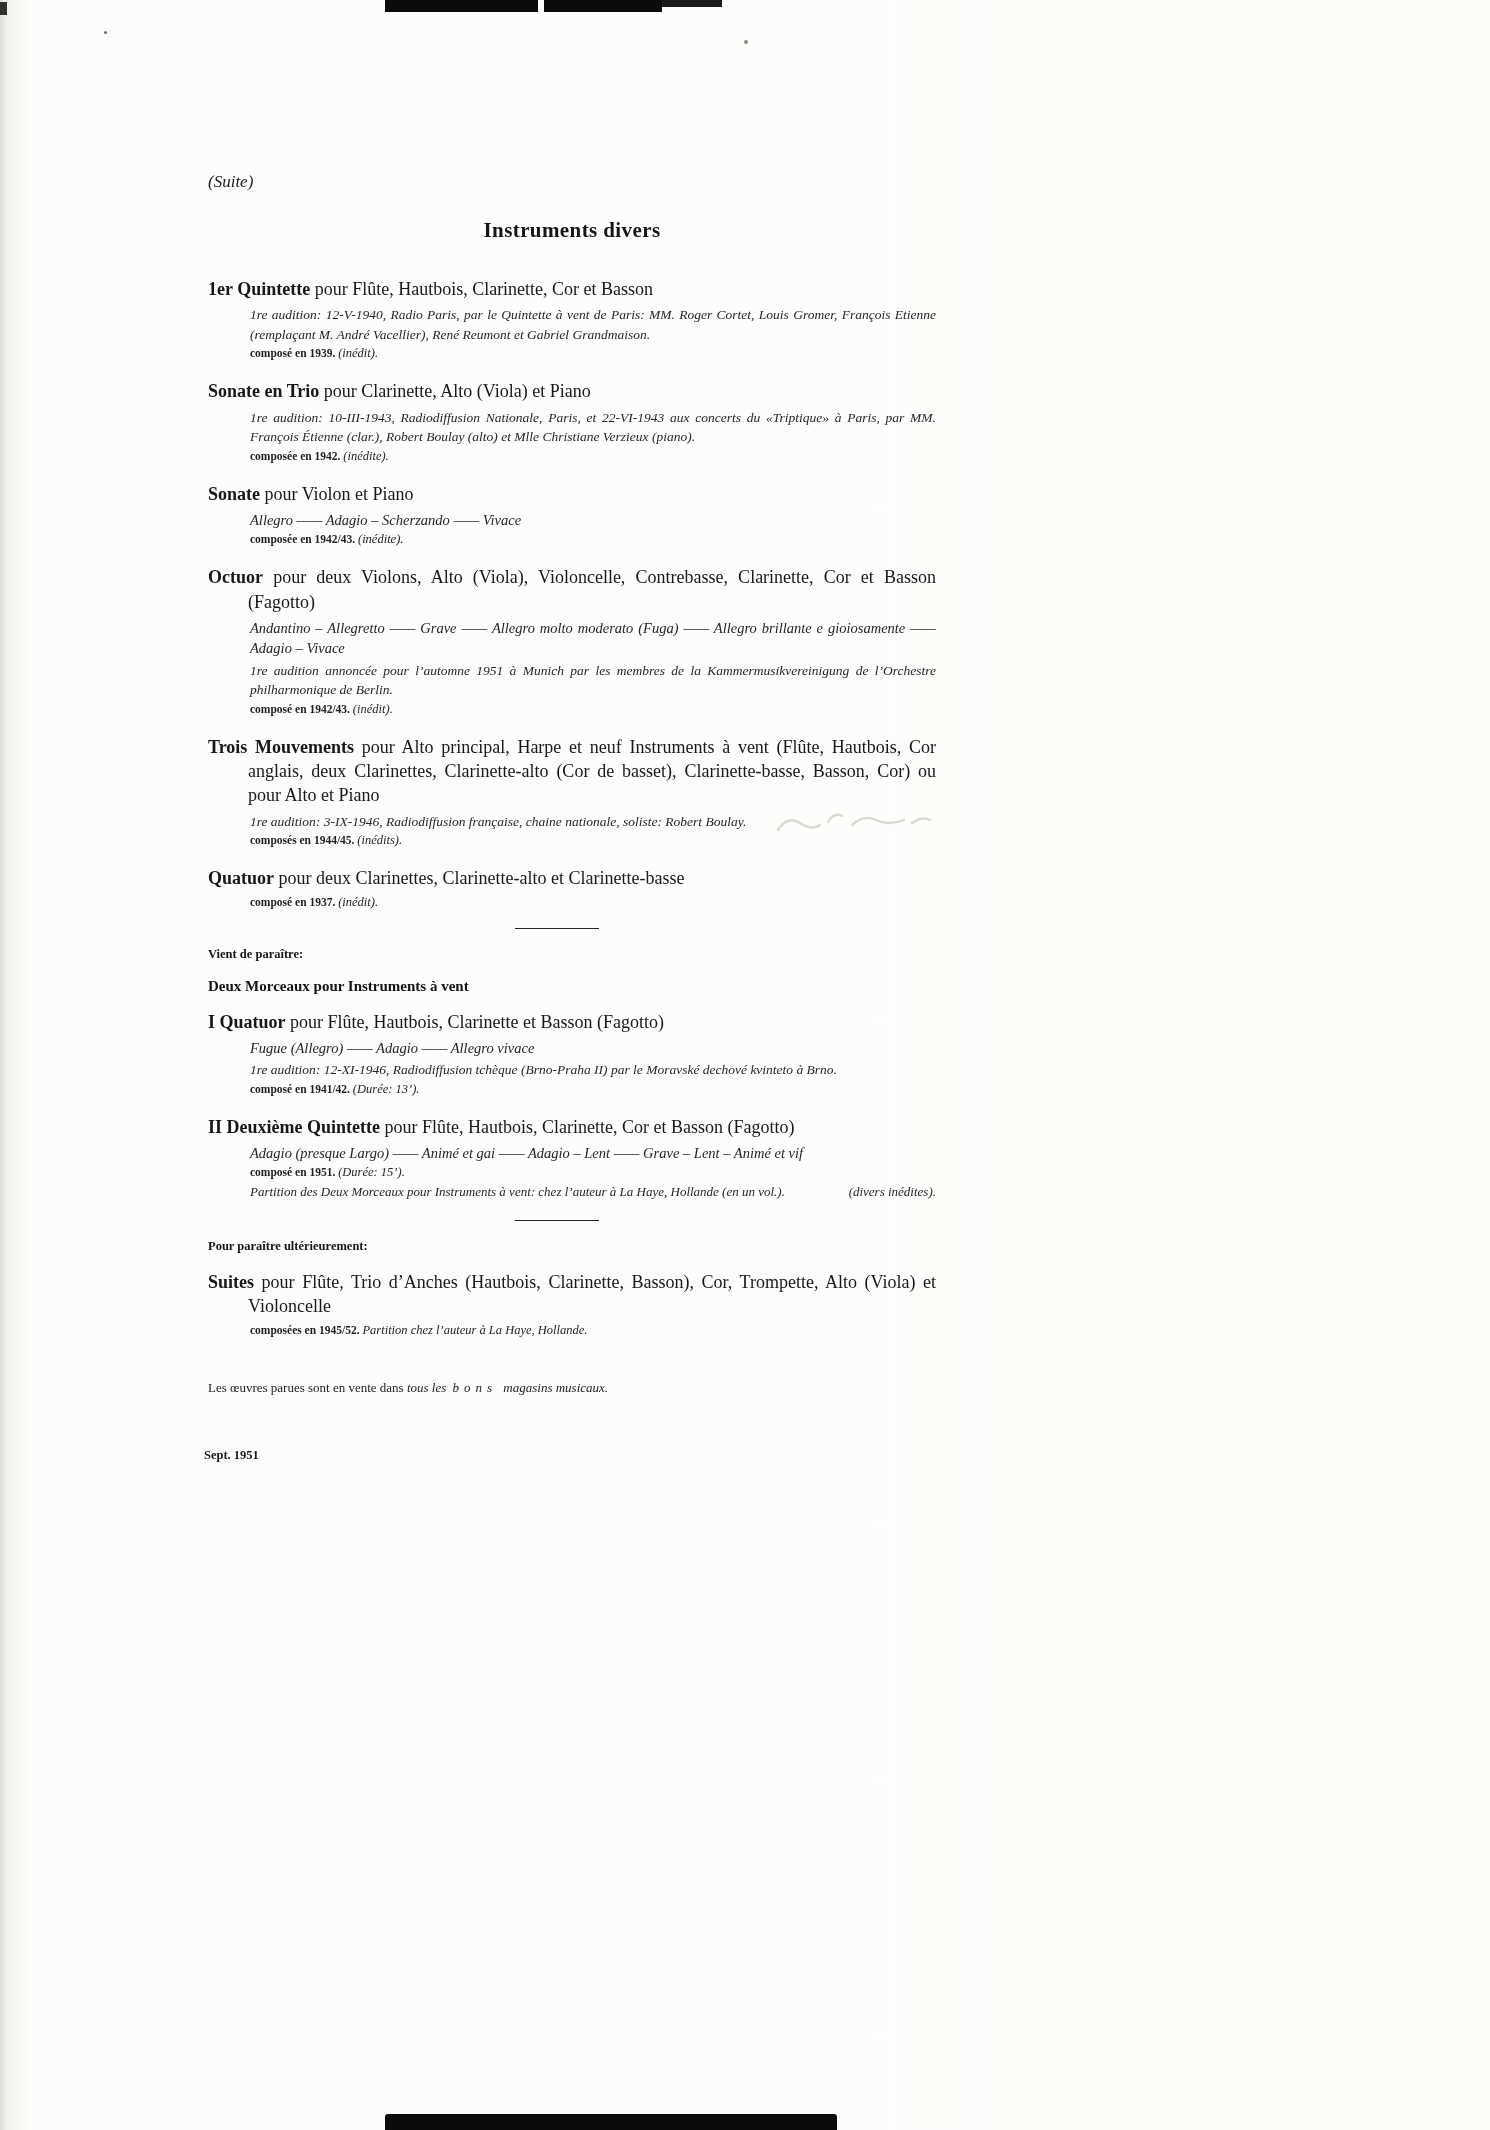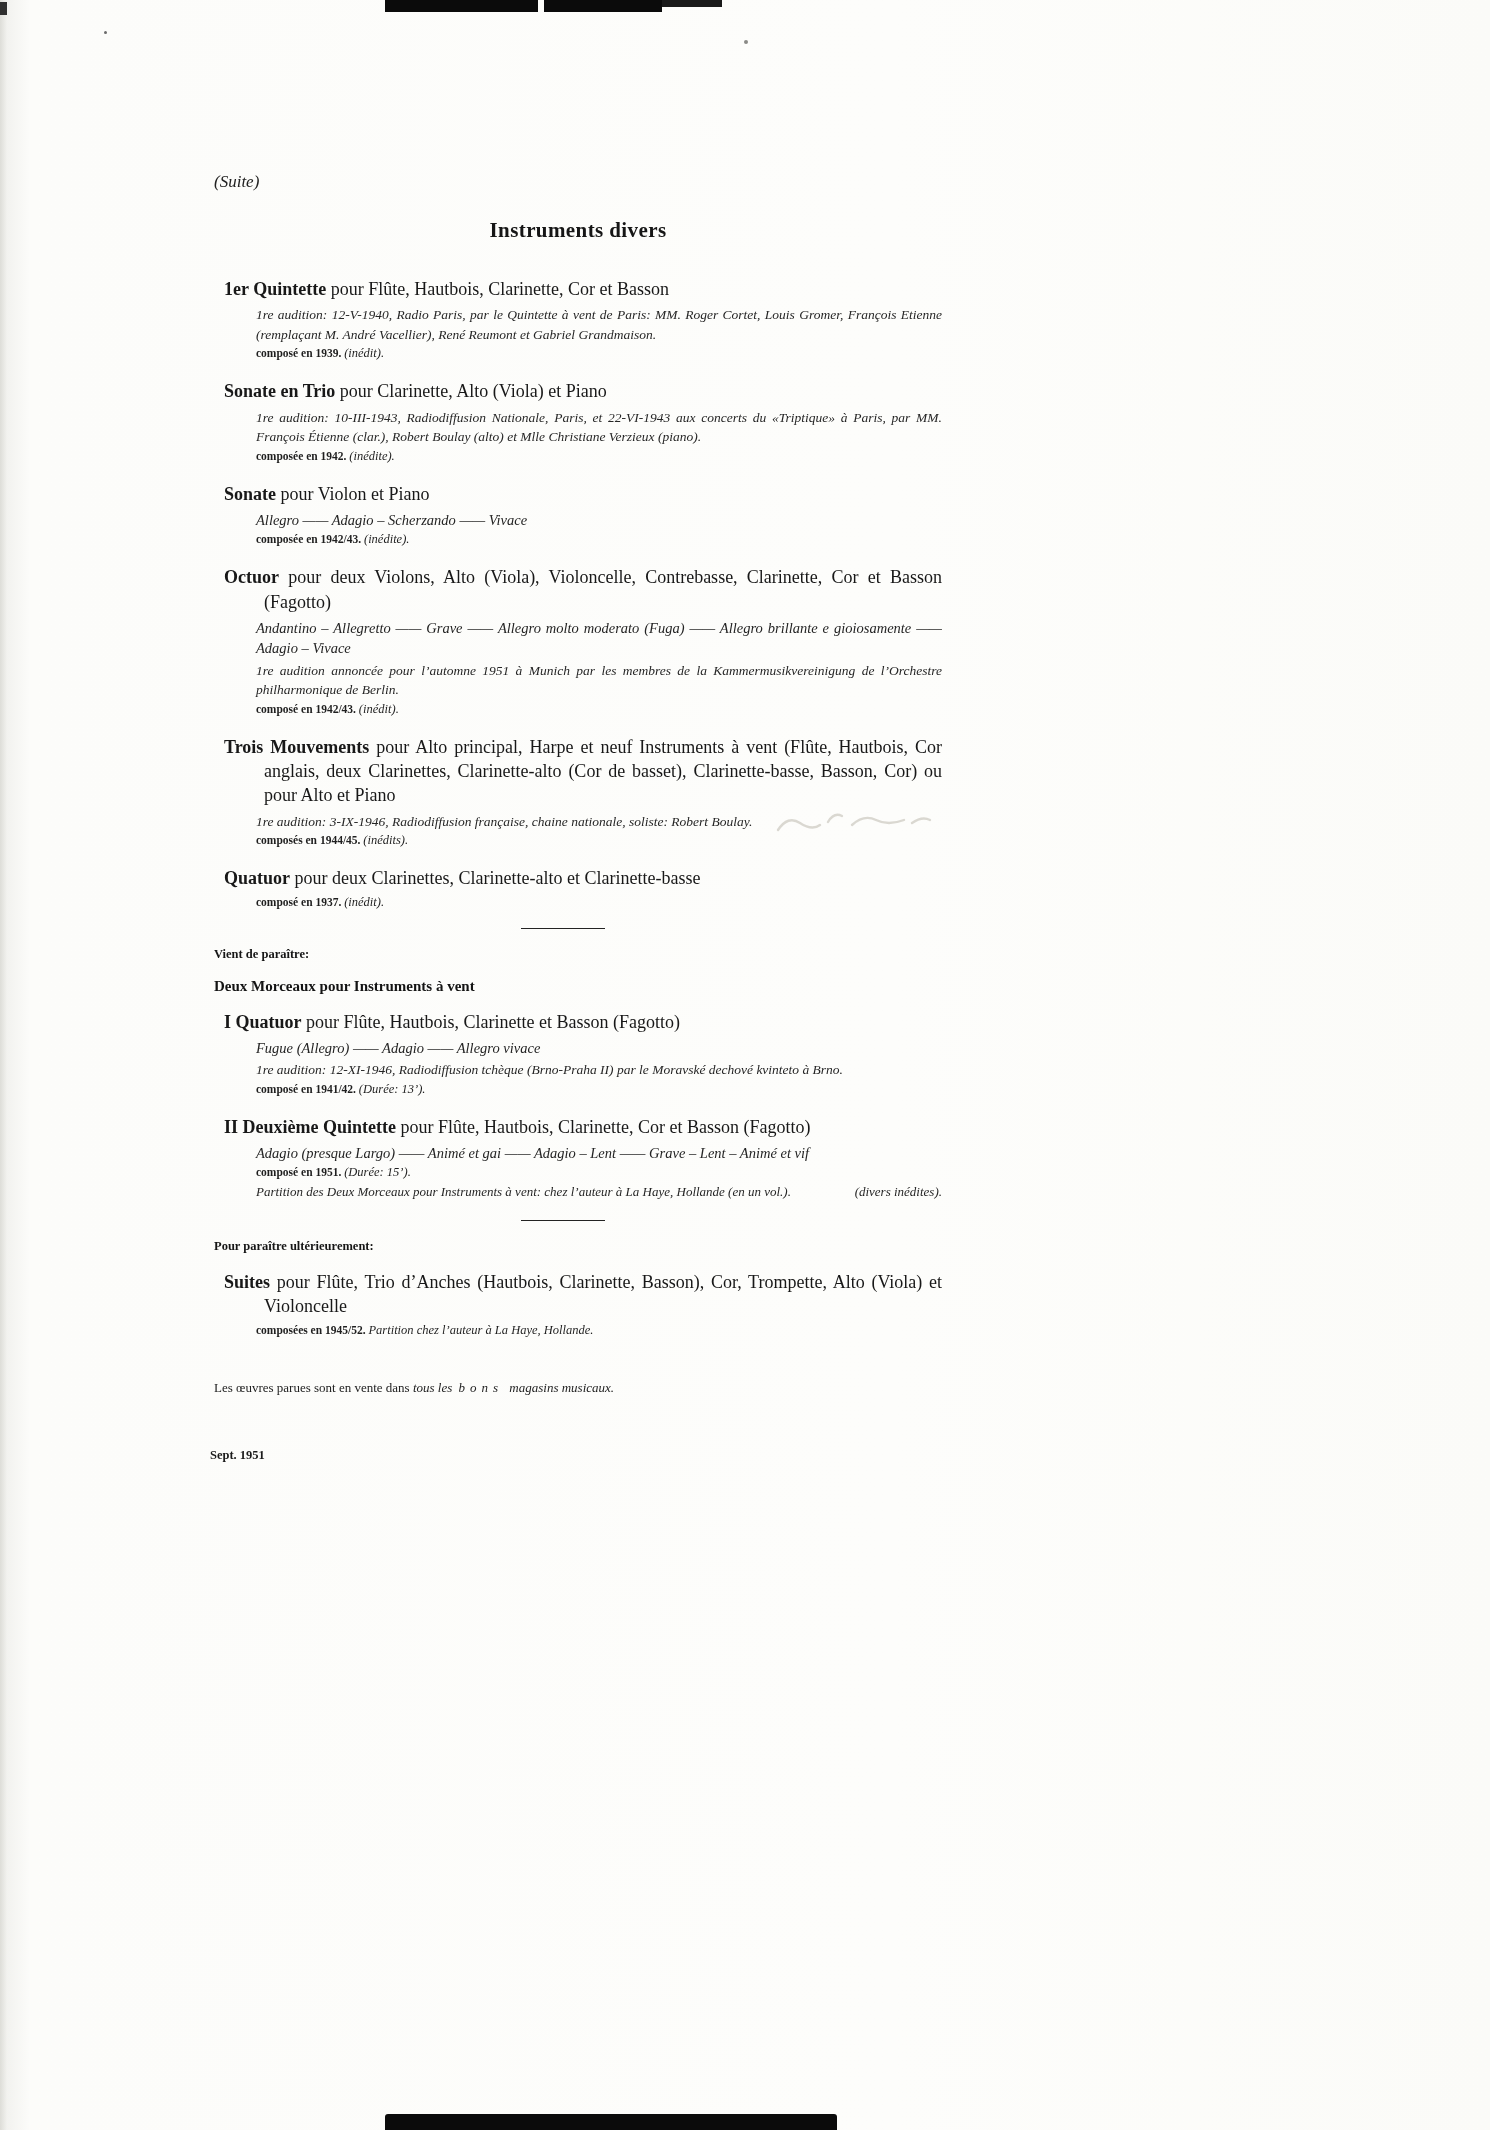--- a/index.html
+++ b/index.html
@@ -22,32 +22,32 @@
   .bar-top-3   { left: 662px; top: 0; width: 60px;  height: 7px; background:#1a1a1a; }
   .bar-bottom  { left: 385px; top: 2114px; width: 452px; height: 16px; border-radius: 3px 3px 0 0; }
   .corner-mark { position: absolute; left: 0; top: 2px; width: 7px; height: 13px; background: #2f2f2f; }
   .speck { position: absolute; border-radius: 50%; background: #6a6a6a; }
   .speck-1 { left: 104px; top: 31px; width: 3px; height: 3px; }
   .speck-2 { left: 744px; top: 40px; width: 4px; height: 4px; background: #8a8a86; }
   .pencil { position: absolute; left: 772px; top: 798px; width: 170px; height: 52px; }
 
   
   .content {
-    position: absolute; left: 214px; top: 172px; width: 728px;
+    position: absolute; left: 208px; top: 172px; width: 728px;
   }
   .suite {
     font-style: italic; font-size: 17px; margin: 0 0 26px 0; color: #222;
   }
   .heading {
     text-align: center; font-size: 21px; font-weight: 700;
     letter-spacing: .4px; margin: 0 0 34px 0; color: #161616;
   }
   .work { margin: 0 0 18px 0; }
   .title {
-    font-size: 18px; font-weight: 400; margin: 0 0 4px 10px;
+    font-size: 18px; font-weight: 400; margin: 0 0 4px 0;
     padding-left: 40px; text-indent: -40px;
     text-align: justify; line-height: 1.35; color: #181818;
   }
   .title .lead { font-weight: 700; }
   .movements {
     font-style: italic; font-size: 14.5px; margin: 1px 0 2px 0;
     padding-left: 42px; line-height: 1.4; color: #242424; text-align: justify;
   }
   .audition {
     font-style: italic; font-size: 13.5px; margin: 1px 0 2px 0;

